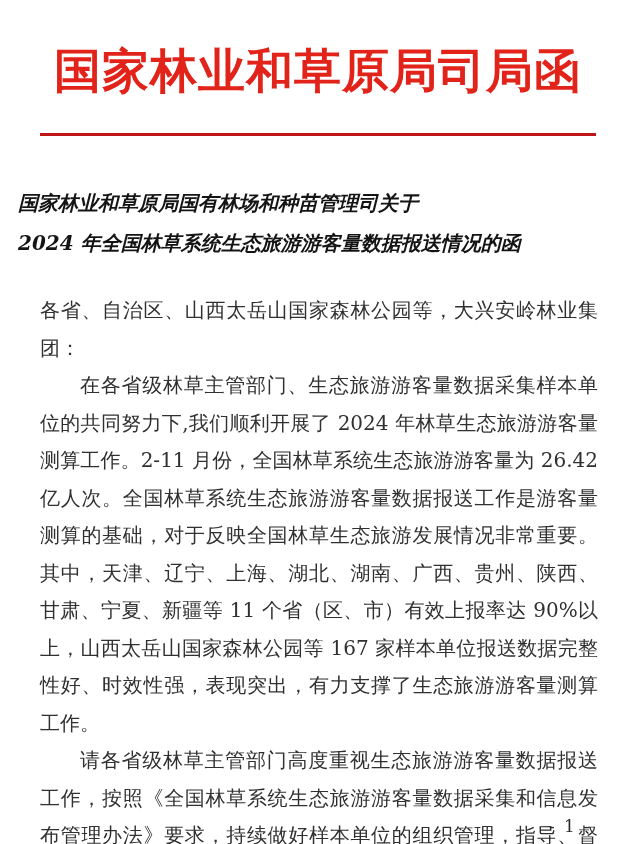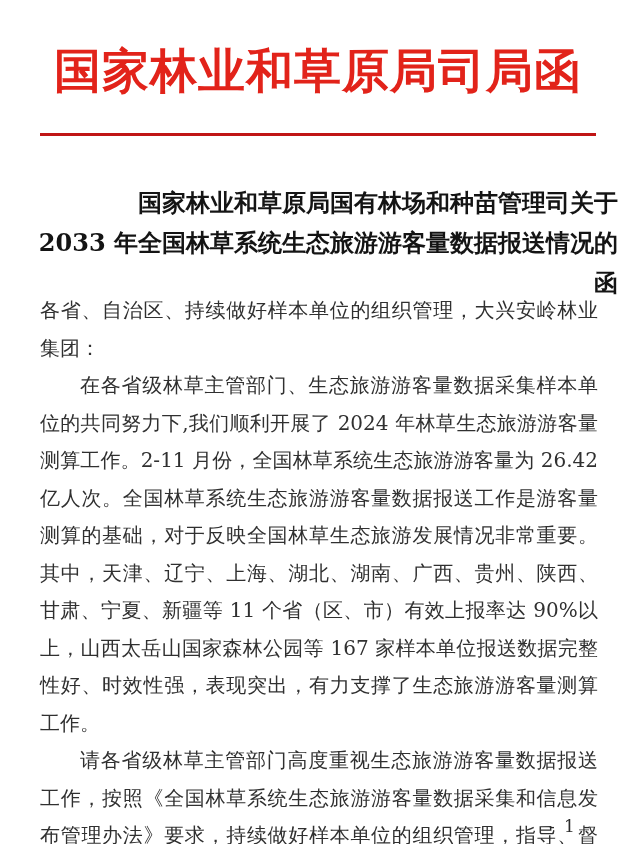--- a/index.html
+++ b/index.html
@@ -35,25 +35,26 @@
     left: 40px;
     width: 556px;
     height: 3px;
     background: var(--rule-red, #c01515);
   }
   .doc-title {
     position: absolute;
     top: 163px;
     left: 18px;
     width: 600px;
-    text-align: right;
-    font-size: 24px;
+    text-align: left;
+    font-size: 20px;
     font-weight: bold;
     color: var(--title-black, #141414);
     line-height: 40px;
+    font-style: italic;
   }
   .doc-body {
     position: absolute;
     top: 272px;
     left: 40px;
     width: 558px;
     font-size: 20px;
     line-height: 37.5px;
     color: var(--body-text, #303030);
     text-align: justify;
@@ -79,24 +80,24 @@
 <body>
 
 <div class="page">
 
   <div class="letterhead">国家林业和草原局司局函</div>
 
   <div class="red-rule"></div>
 
   <div class="doc-title">
     <div>国家林业和草原局国有林场和种苗管理司关于</div>
-    <div>2033 年全国林草系统生态旅游游客量数据报送情况的函</div>
+    <div>2024 年全国林草系统生态旅游游客量数据报送情况的函</div>
   </div>
 
   <div class="doc-body">
-    <p>各省、自治区、持续做好样本单位的组织管理，大兴安岭林业集团：</p>
+    <p>各省、自治区、山西太岳山国家森林公园等，大兴安岭林业集团：</p>
     <p class="indent">在各省级林草主管部门、生态旅游游客量数据采集样本单位的共同努力下,我们顺利开展了 2024 年林草生态旅游游客量测算工作。2-11 月份，全国林草系统生态旅游游客量为 26.42 亿人次。全国林草系统生态旅游游客量数据报送工作是游客量测算的基础，对于反映全国林草生态旅游发展情况非常重要。其中，天津、辽宁、上海、湖北、湖南、广西、贵州、陕西、甘肃、宁夏、新疆等 11 个省（区、市）有效上报率达 90%以上，山西太岳山国家森林公园等 167 家样本单位报送数据完整性好、时效性强，表现突出，有力支撑了生态旅游游客量测算工作。</p>
     <p class="indent">请各省级林草主管部门高度重视生态旅游游客量数据报送工作，按照《全国林草系统生态旅游游客量数据采集和信息发布管理办法》要求，持续做好样本单位的组织管理，指导、督促各样本单位按时准确报送游客量数据。</p>
   </div>
 
   <div class="page-number">- 1 -</div>
 
 </div>
 
 </body></html>

